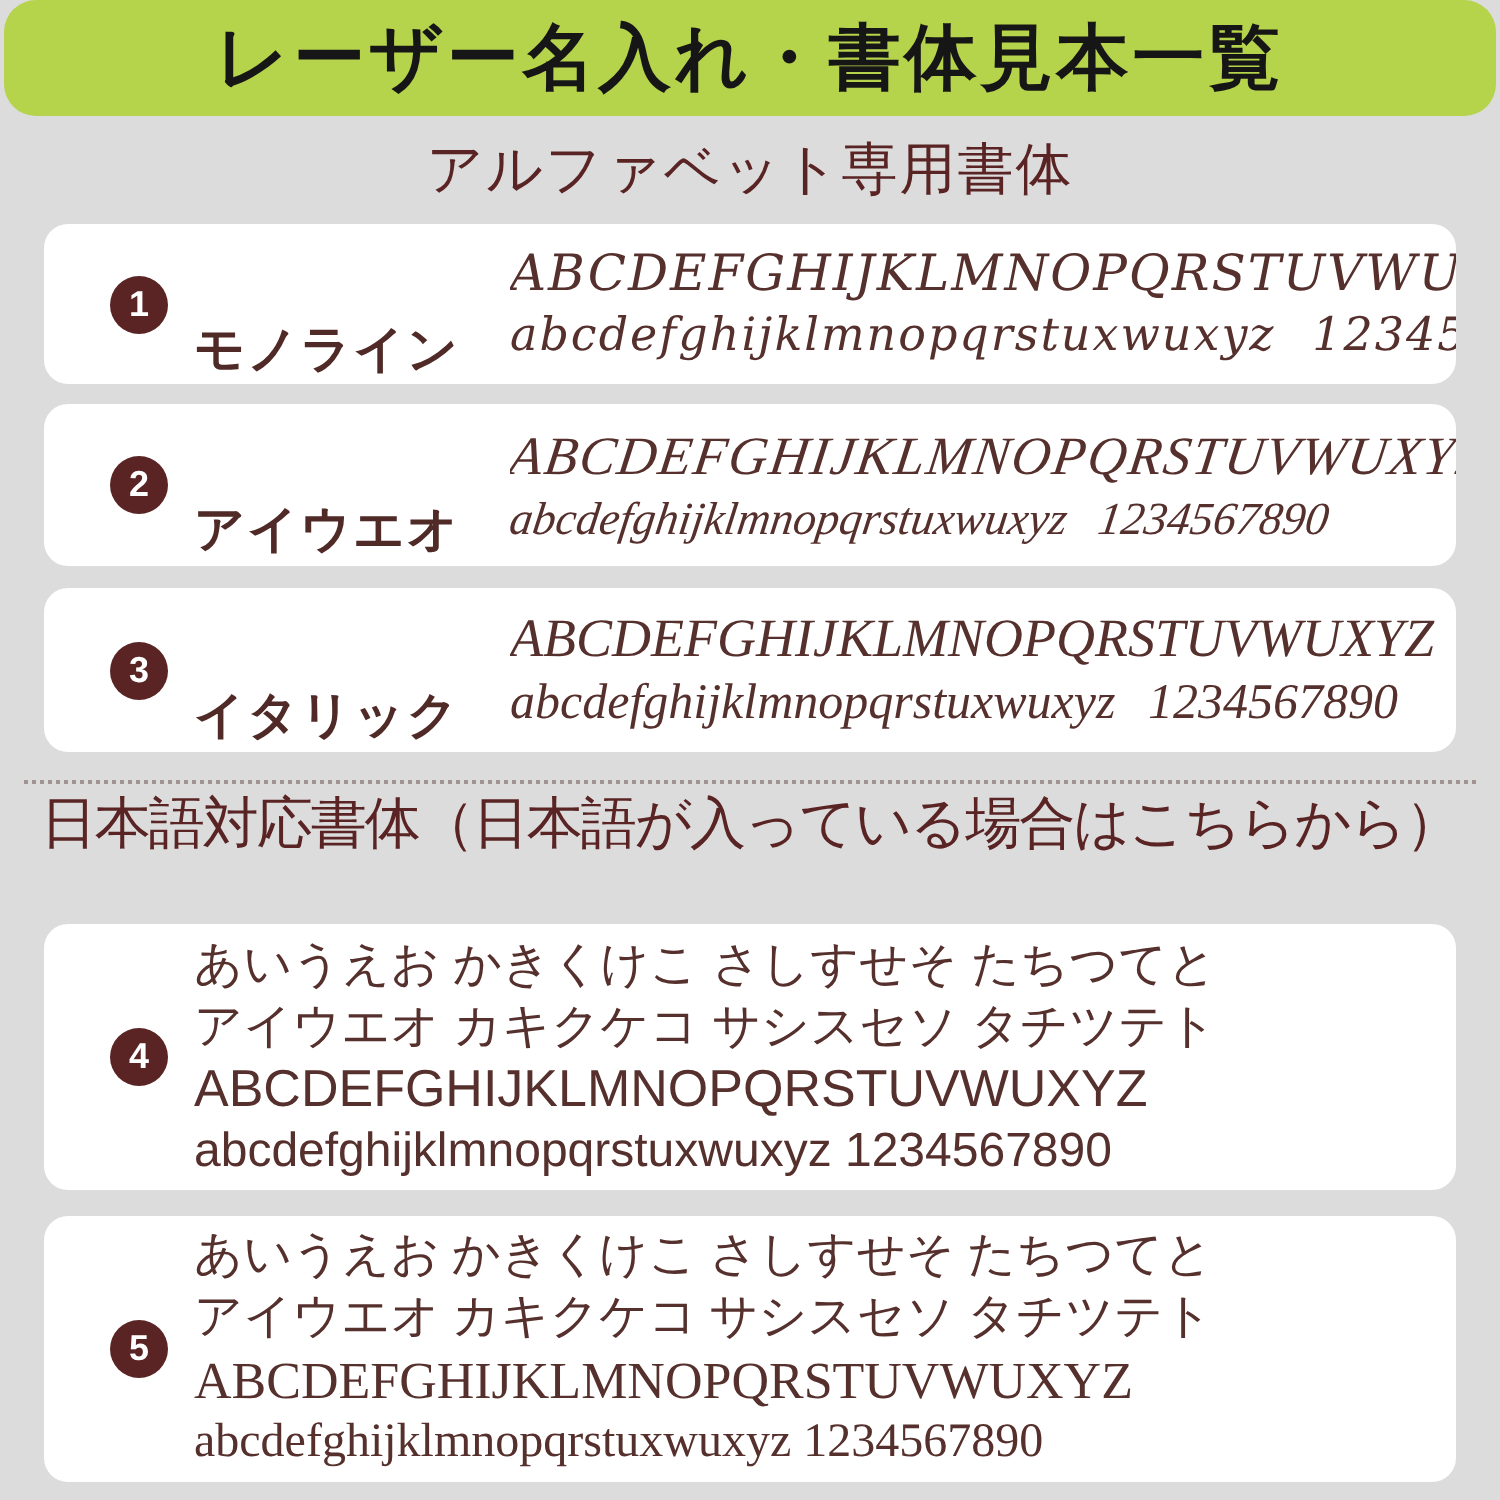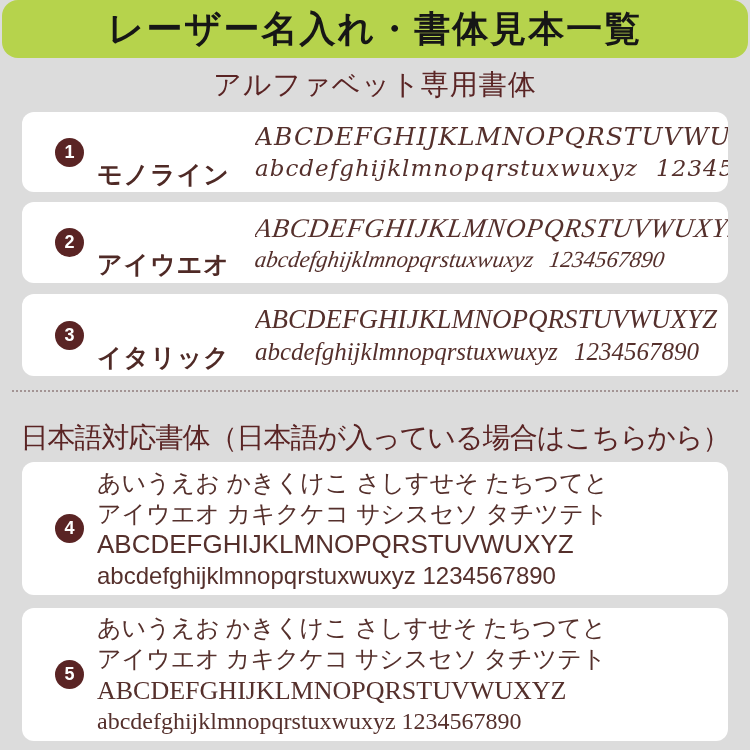--- a/index.html
+++ b/index.html
@@ -30,21 +30,21 @@
   }
   
   .section-heading {
     position: absolute;
     left: 0; width: 750px;
     text-align: center;
     color: #5a2424;
     font-weight: normal;
   }
   .heading-alphabet { top: 64px; height: 42px; line-height: 42px; font-size: 28px; letter-spacing: 1px; }
-  .heading-japanese { top: 414px; height: 48px; line-height: 48px; font-size: 28px; letter-spacing: -1px; }
+  .heading-japanese { top: 388px; height: 48px; line-height: 48px; font-size: 28px; letter-spacing: -1px; }
   
   .divider {
     position: absolute;
     left: 12px; top: 390px; width: 726px; height: 0;
     border-top: 2px dotted #a39494;
   }
   
   .card {
     position: absolute;
     left: 22px; width: 706px;

